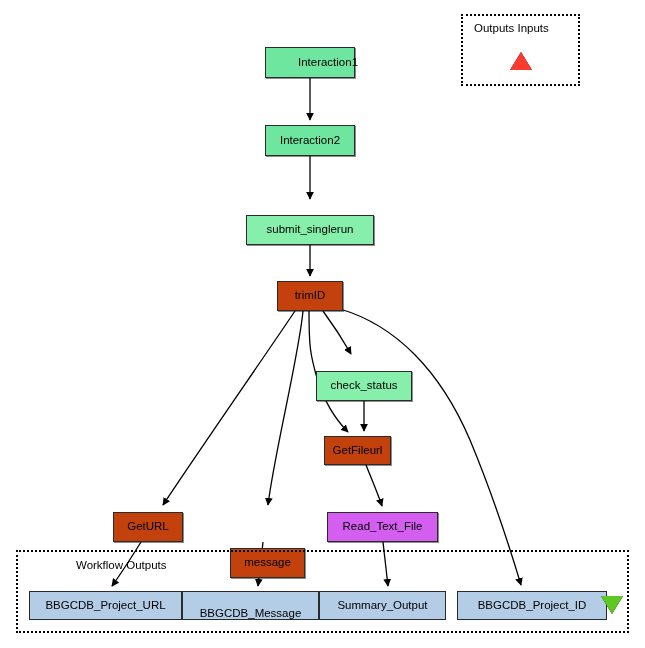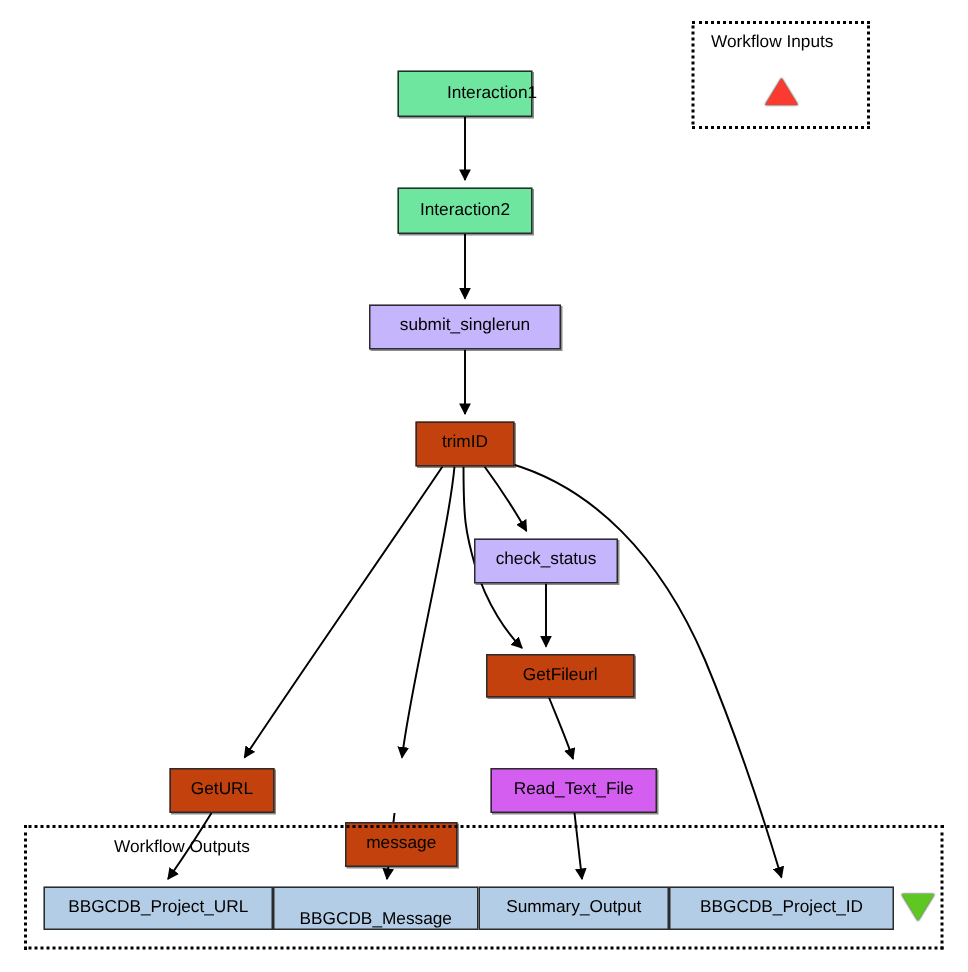--- a/index.html
+++ b/index.html
@@ -30,21 +30,21 @@
     display: flex;
     align-items: center;
     justify-content: center;
     font-size: 11.5px;
     color: #000000;
     line-height: 1;
     white-space: nowrap;
     box-shadow: 1px 1px 0 rgba(0,0,0,0.45);
   }
   .node.green  { background: #6fe6a0; }
-  .node.blue   { background: #c4b5fd; }
+  .node.blue   { background: #86efac; margin-top: 12px; }
   .node.tan    { background: #c2410c; }
   .node.orchid { background: #d45ef0; }
   .node.out    { background: #b4cde6; border: 1px solid #2b2b2b; box-shadow: none; }
 
   .cluster {
     position: absolute;
     box-sizing: border-box;
     border: 2px dotted #000000;
     background: transparent;
   }
@@ -113,21 +113,21 @@
 
       <path d="M 141,542 C 131,558 120,575 112,586"></path>
 
       <path d="M 263,542 L 258,586"></path>
 
       <path d="M 383,542 L 388,586"></path>
     </g>
   </svg>
 
   <div class="cluster" style="left:461px; top:14px; width:119px; height:72px;"></div>
-  <div class="cluster-label" style="left:474px; top:22px;">Workflow Inputs</div>
+  <div class="cluster-label" style="left:474px; top:22px;">Outputs Inputs</div>
   <div class="tri tri-up" style="left:510px; top:52px;"></div>
 
   <div class="node green" style="left:265px; top:47px; width:90px; height:31px;padding-left:36px;">
     <span>Interaction1</span>
   </div>
 
   <div class="node green" style="left:265px; top:125px; width:90px; height:31px;">
     <span>Interaction2</span>
   </div>
 
@@ -136,21 +136,21 @@
   </div>
 
   <div class="node tan" style="left:277px; top:281px; width:66px; height:30px;">
     <span>trimID</span>
   </div>
 
   <div class="node blue" style="left:316px; top:359px; width:96px; height:30px;">
     <span>check_status</span>
   </div>
 
-  <div class="node tan" style="left:324px; top:436px; width:99px; height:29px;">
+  <div class="node tan" style="left:324px; top:436px; width:67px; height:29px;">
     <span>GetFileurl</span>
   </div>
 
   <div class="node tan" style="left:113px; top:512px; width:70px; height:30px;">
     <span>GetURL</span>
   </div>
 
   <div class="node tan" style="left:230px; top:512px; width:75px; height:30px;margin-top:36px;">
     <span>message</span>
   </div>
@@ -165,20 +165,20 @@
   <div class="out-row" style="left:29px; top:591px; height:29px;">
     <div class="node out" style="width:153px;">
       <span>BBGCDB_Project_URL</span>
     </div>
     <div class="node out" style="width:137px;align-items:flex-end;">
       <span>BBGCDB_Message</span>
     </div>
     <div class="node out" style="width:127px;">
       <span>Summary_Output</span>
     </div>
-    <div class="node out" style="width:150px;">
+    <div class="node out" style="width:150px;margin-left:11px;">
       <span>BBGCDB_Project_ID</span>
     </div>
   </div>
 
   <div class="tri tri-down" style="left:601px; top:596px;"></div>
 
 </div>
 
 </body></html>

